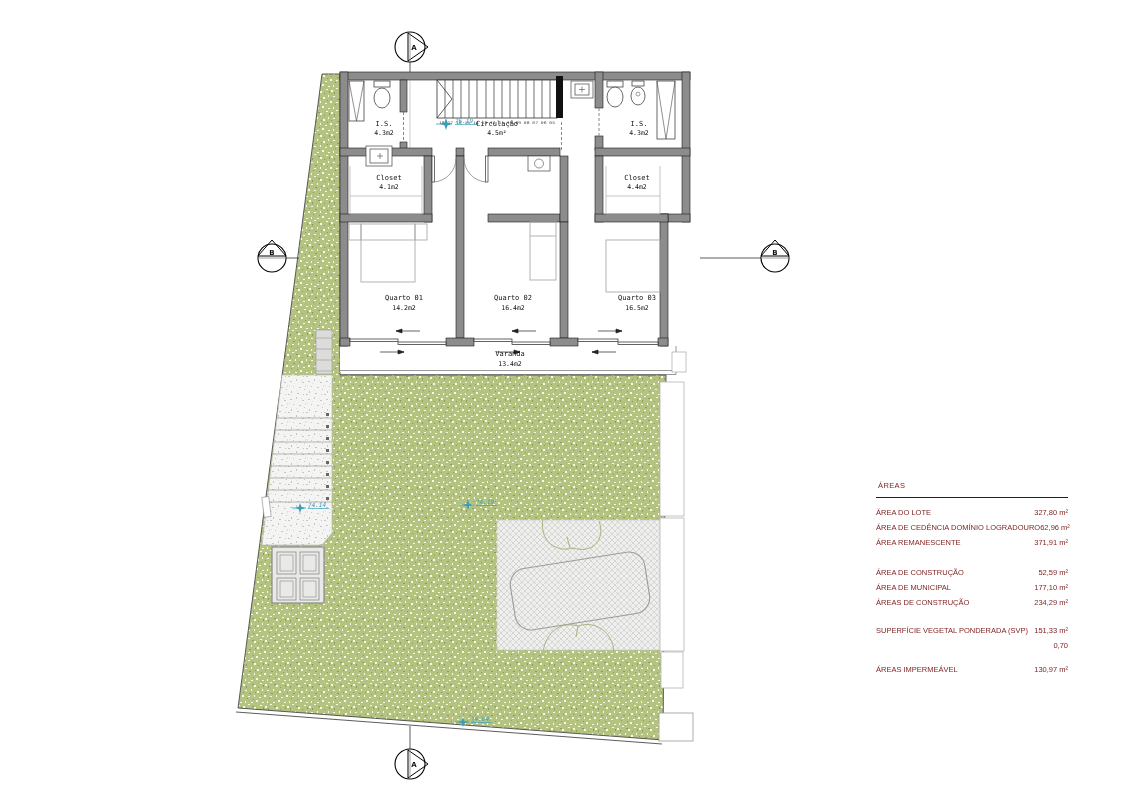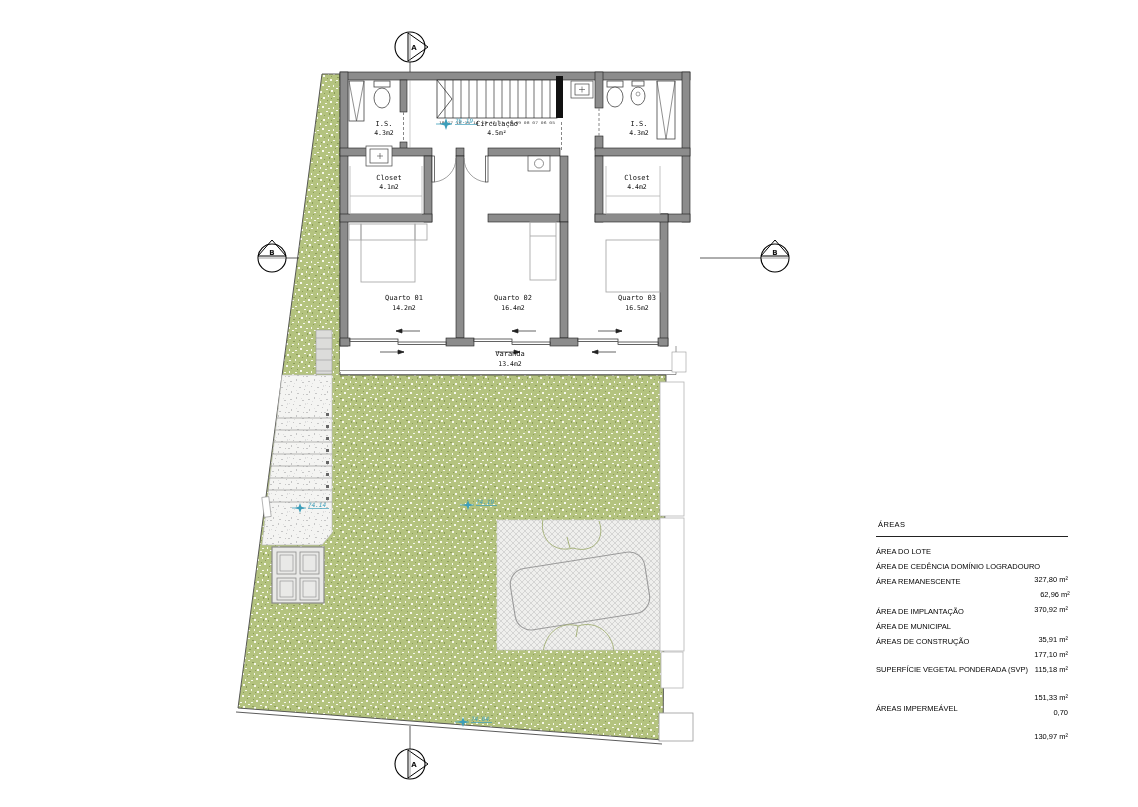--- a/index.html
+++ b/index.html
@@ -6,26 +6,26 @@
   .sheet{position:relative;width:1138px;height:807px;background:#ffffff;overflow:hidden;
          font-family:"Liberation Sans", sans-serif;}
   .plan-svg{position:absolute;left:0;top:0;}
   
   .rname{font:7px "DejaVu Sans Mono", monospace;fill:#111;text-anchor:middle;}
   .rarea{font:6.5px "DejaVu Sans Mono", monospace;fill:#111;text-anchor:middle;}
   .lvl{font:italic 6px "DejaVu Sans Mono", monospace;fill:#3d9eba;}
   .seclet{font:bold 7px "DejaVu Sans", sans-serif;fill:#111;text-anchor:middle;}
   .stnum{font:3.6px "DejaVu Sans Mono", monospace;fill:#444;}
   
-  .areas{position:absolute;left:876px;top:520px;width:192px;color:#000000;}
+  .areas{position:absolute;left:876px;top:481px;width:192px;color:#7f1d1d;}
   .areas .title{font-size:7.5px;letter-spacing:.4px;margin:0 0 7px 2px;}
   .areas .rule{border-top:1.2px solid #222;margin-bottom:7px;}
   .arow{display:flex;justify-content:space-between;font-size:7.5px;line-height:15px;height:15px;}
   .arow .lab{white-space:nowrap;}
-  .arow .val{white-space:nowrap;text-align:right;margin-top:28px;}
+  .arow .val{white-space:nowrap;text-align:right;}
   .agap1{height:15px;} .agap2{height:13px;} .agap3{height:9px;}
 </style>
 </head>
 <body>
 
 <div class="sheet">
 
 <svg class="plan-svg" width="1138" height="807" viewBox="0 0 1138 807">
   <defs>
     <pattern id="gardenP" width="22" height="22" patternUnits="userSpaceOnUse">
@@ -386,36 +386,36 @@
   <div class="arow">
     <span class="lab">ÁREA DO LOTE</span>
     <span class="val">327,80 m²</span>
   </div>
   <div class="arow">
     <span class="lab">ÁREA DE CEDÊNCIA DOMÍNIO LOGRADOURO</span>
     <span class="val">62,96 m²</span>
   </div>
   <div class="arow">
     <span class="lab">ÁREA REMANESCENTE</span>
-    <span class="val">370,92 m²</span>
+    <span class="val">371,91 m²</span>
   </div>
 
   <div class="agap1"></div>
 
   <div class="arow">
-    <span class="lab">ÁREA DE IMPLANTAÇÃO</span>
-    <span class="val">35,91 m²</span>
+    <span class="lab">ÁREA DE CONSTRUÇÃO</span>
+    <span class="val">52,59 m²</span>
   </div>
   <div class="arow">
     <span class="lab">ÁREA DE MUNICIPAL</span>
     <span class="val">177,10 m²</span>
   </div>
   <div class="arow">
     <span class="lab">ÁREAS DE CONSTRUÇÃO</span>
-    <span class="val">115,18 m²</span>
+    <span class="val">234,29 m²</span>
   </div>
 
   <div class="agap2"></div>
 
   <div class="arow">
     <span class="lab">SUPERFÍCIE VEGETAL PONDERADA (SVP)</span>
     <span class="val">151,33 m²</span>
   </div>
   <div class="arow">
     <span class="lab"></span>

